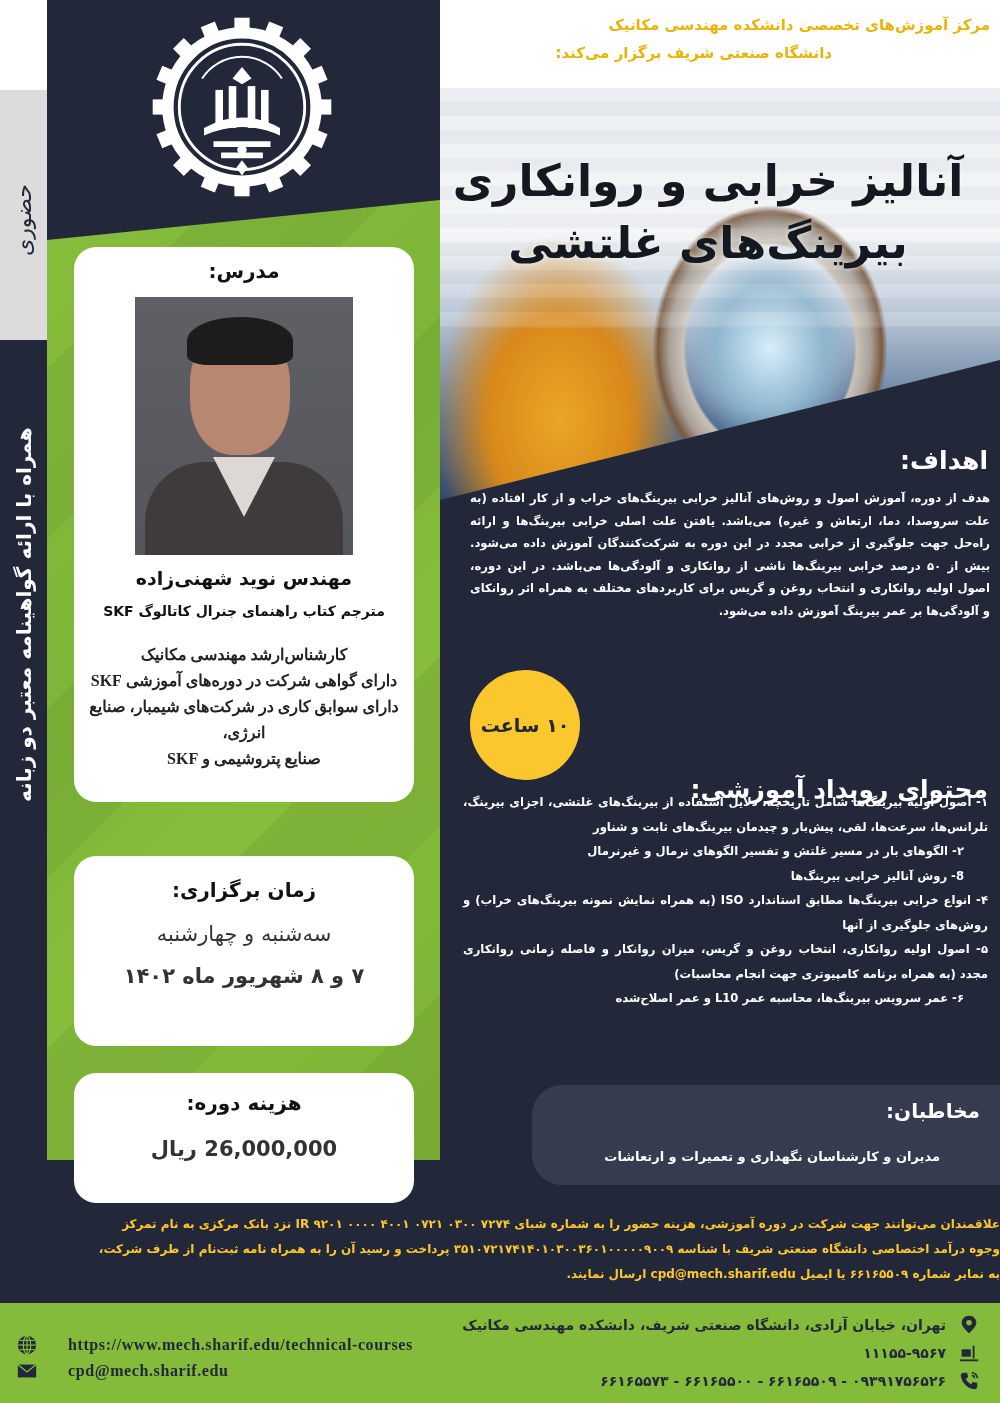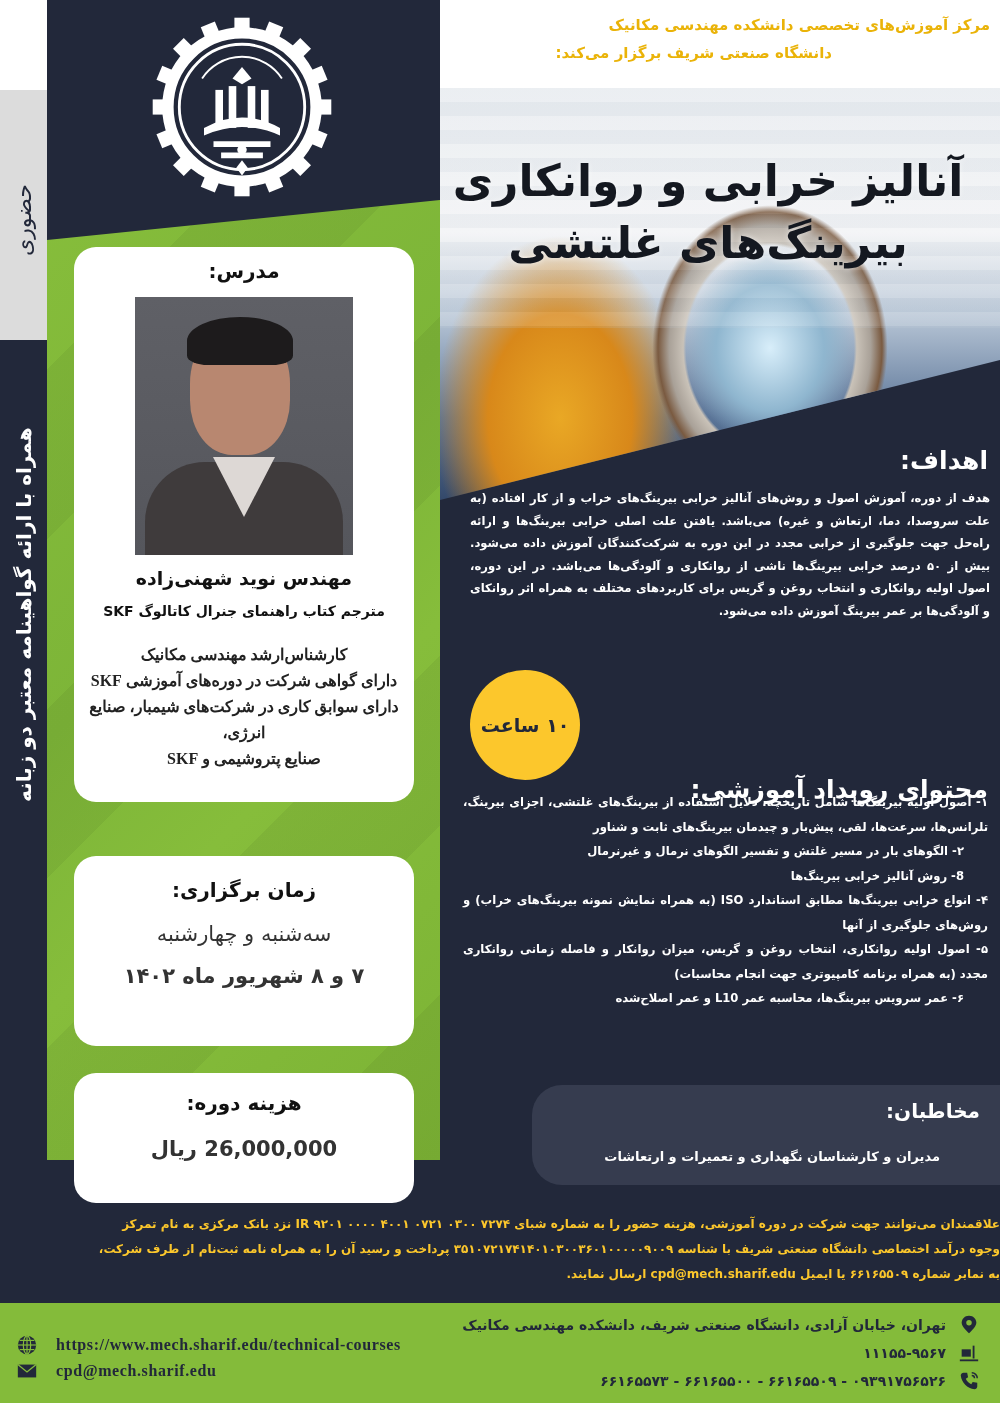--- a/index.html
+++ b/index.html
@@ -92,21 +92,21 @@
   .audience-box { position: absolute; left: 92px; top: 1085px; width: 500px; height: 100px; border-radius: 30px 0 0 30px; background: #363c4f; direction: rtl; }
   .audience-title { position: absolute; right: 52px; top: 14px; font-weight: bold; font-size: 20px; color: #fff; }
   .audience-text { position: absolute; right: 92px; top: 64px; font-size: 13px; color: #fff; font-weight: bold; }
 
   
   .note { position: absolute; left: 0; top: 1212px; width: 1000px; text-align: right; direction: rtl; color: #fcc72c; font-size: 12px; line-height: 25px; font-weight: bold; }
 
   
   .footer { position: absolute; left: 0; top: 1303px; width: 1000px; height: 100px; background: #84bb3a; color: #22283a; }
   .foot-web { position: absolute; left: 14px; top: 30px; display: flex; flex-direction: column; gap: 2px; font-family: "Liberation Serif", serif; font-weight: bold; font-size: 16px; letter-spacing: 0.6px; }
-  .foot-row { display: flex; align-items: center; gap: 16px; height: 24px; }
+  .foot-row { display: flex; align-items: center; gap: 28px; height: 24px; }
   .foot-contact { position: absolute; right: 18px; top: 8px; direction: rtl; font-weight: bold; font-size: 14px; }
   .foot-contact .foot-row { gap: 10px; height: 28px; }
   .ico { width: 26px; height: 22px; display: inline-flex; align-items: center; justify-content: center; }
 </style>
 </head>
 <body>
 
 <div class="strip-grey-top"></div>
 <div class="strip-grey"></div>
 <div class="strip-dark"></div>

